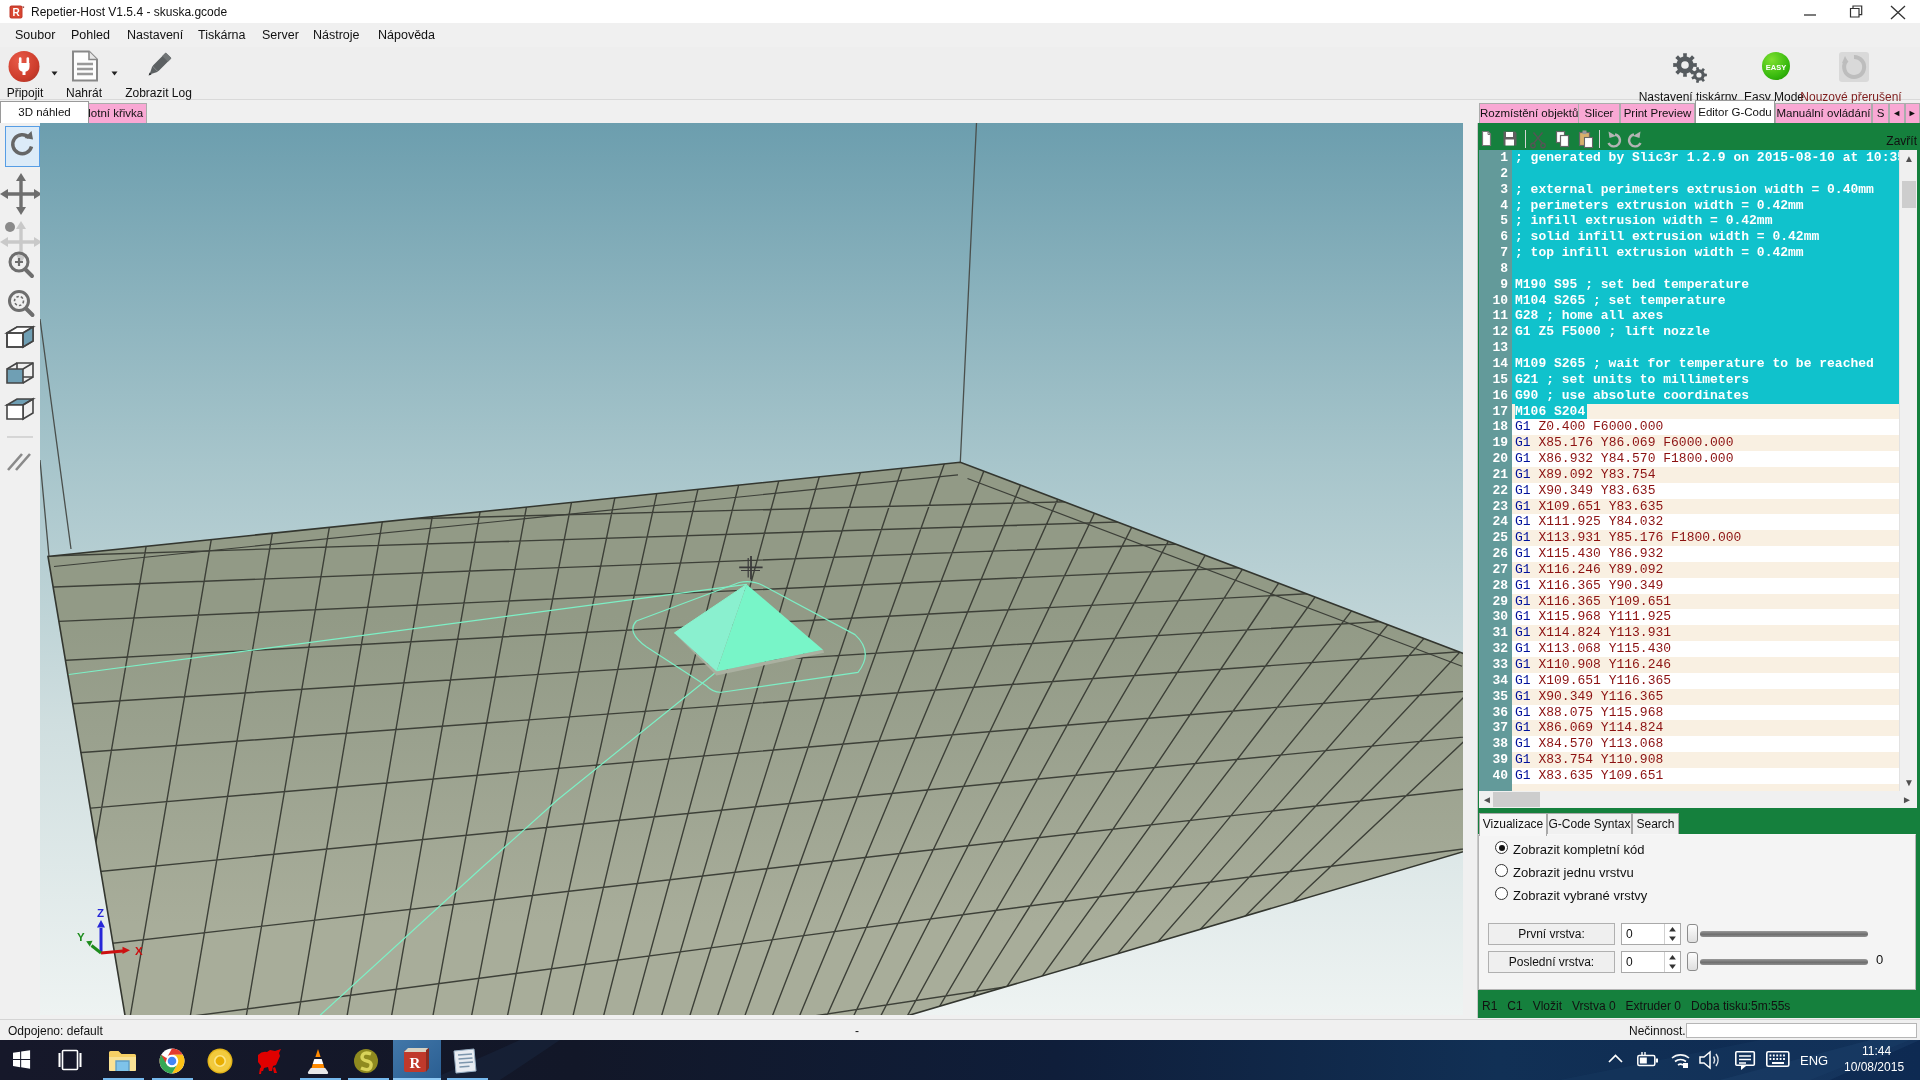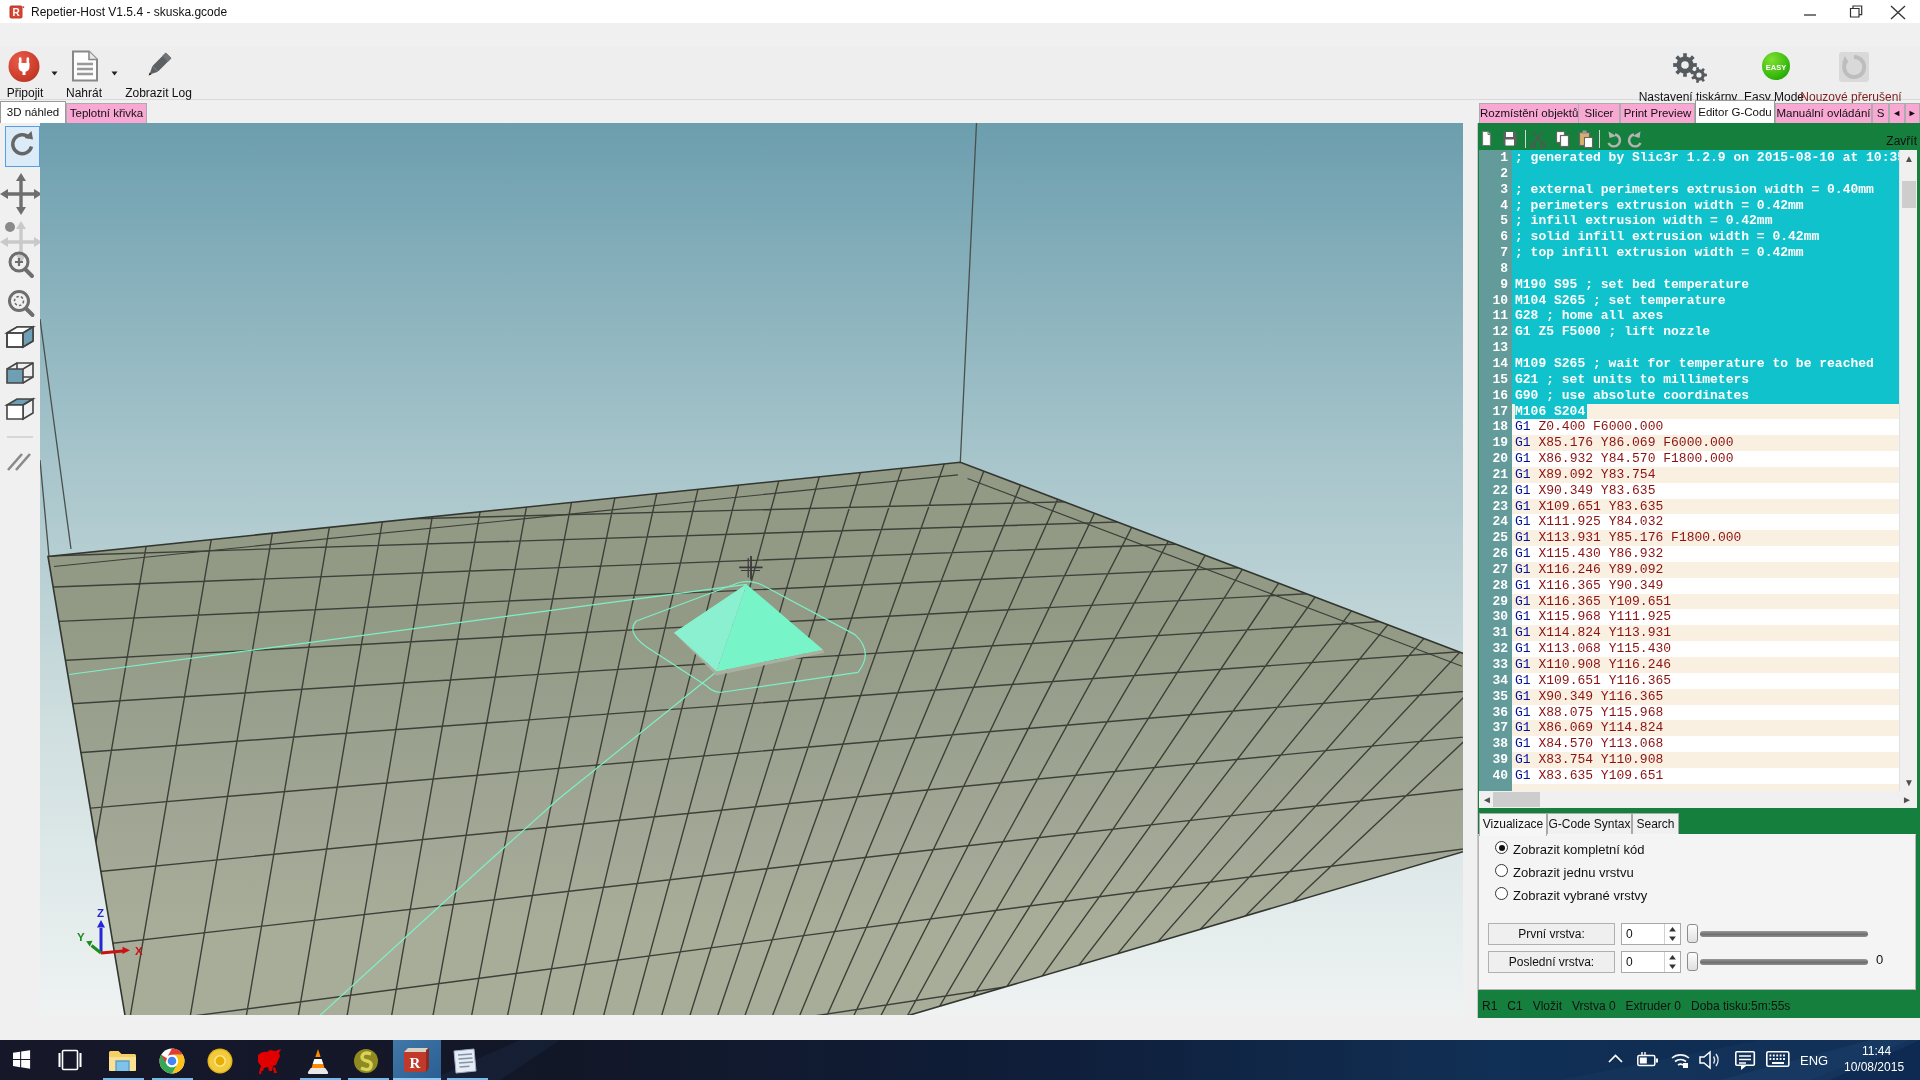--- a/index.html
+++ b/index.html
@@ -75,20 +75,29 @@
  <span class="txt">Repetier-Host V1.5.4 - skuska.gcode</span>
  <div id="wbtn">
   <svg width="140" height="23" viewBox="0 0 140 23">
           <path d="M24 15h12" stroke="#333" stroke-width="1.3"></path>
           <path d="M70.5 8.5h8.5v8.5h-8.5zM73 8.5v-2.5h8.7v8.7h-2.7" stroke="#333" stroke-width="1.2" fill="none"></path>
           <path d="M111 6l14 13M125 6l-14 13" stroke="#333" stroke-width="1.3"></path>
         </svg>
  </div>
 </div>
 
+<div id="menu" class="abs">
+ <span style="left:15px">Soubor</span>
+      <span style="left:71px">Pohled</span>
+      <span style="left:127px">Nastavení</span>
+      <span style="left:198px">Tiskárna</span>
+      <span style="left:262px">Server</span>
+      <span style="left:313px">Nástroje</span>
+      <span style="left:378px">Nápověda</span>
+</div>
 
 <div id="tbar" class="abs">
  <svg class="abs" style="left:8px;top:3px" width="34" height="34" viewBox="0 0 34 34">
   <defs>
           <radialGradient id="rg" cx="0.35" cy="0.3" r="0.9">
             <stop offset="0" stop-color="#e85a48"></stop>
             <stop offset="0.65" stop-color="#cd3d2c"></stop>
             <stop offset="1" stop-color="#a53123"></stop>
           </radialGradient>
         </defs>
@@ -141,21 +150,21 @@
   <rect x="1" y="1" width="30" height="30" rx="3" fill="#d9d9d9"></rect>
   <path d="M16 6a10 10 0 1 1-7 3" stroke="#bdbdbd" stroke-width="4" fill="none"></path>
   <path d="M7 5l3 6-6 1z" fill="#bdbdbd"></path>
  </svg>
  <div class="tlab" style="left:1638px;width:100px;top:43px">Nastavení tiskárny</div>
  <div class="tlab" style="left:1744px;width:60px;top:43px">Easy Mode</div>
  <div class="tlab" style="left:1796px;width:110px;top:43px;color:#7f1d1d">Nouzové přerušení</div>
 </path></div>
 
 <div id="tabrow" class="abs">
- <div class="tab act" style="left:0px;top:1px;width:66px;height:22px;line-height:21px;border-color:#9a9a9a">3D náhled</div>
+ <div class="tab act" style="left:0px;top:1px;width:89px;height:22px;line-height:21px;border-color:#9a9a9a">3D náhled</div>
  <div class="tab" style="left:66px;top:3px;width:81px;height:20px;line-height:19px">Teplotní křivka</div>
  <div class="tab" style="left:1479px;top:3px;width:100px;height:20px;line-height:19px">Rozmístění objektů</div>
  <div class="tab" style="left:1578px;top:3px;width:42px;height:20px;line-height:19px">Slicer</div>
  <div class="tab" style="left:1620px;top:3px;width:75px;height:20px;line-height:19px">Print Preview</div>
  <div class="tab act" style="left:1695px;top:0px;width:80px;height:23px;line-height:22px;border-color:#9a9a9a">Editor G-Codu</div>
  <div class="tab" style="left:1775px;top:3px;width:97px;height:20px;line-height:19px">Manuální ovládání</div>
  <div class="tab" style="left:1872px;top:3px;width:17px;height:20px;line-height:19px">S</div>
  <div class="tab" style="left:1889px;top:3px;width:15.5px;height:20px;line-height:18px;font-size:9px">◄</div>
  <div class="tab" style="left:1904.5px;top:3px;width:15.5px;height:20px;line-height:18px;font-size:9px">►</div>
 </div>
@@ -374,20 +383,26 @@
             </svg>
           </span>
         </div>
   <div class="strack" style="left:221px;top:124px;width:168px"></div>
   <div class="sthumb" style="left:208px;top:117px"></div>
   <div class="rlab" style="left:397px;top:117px">0</div>
  </div>
  <div id="rstat">R1&nbsp;&nbsp;&nbsp;C1&nbsp;&nbsp;&nbsp;Vložit&nbsp;&nbsp;&nbsp;Vrstva 0&nbsp;&nbsp;&nbsp;Extruder 0&nbsp;&nbsp;&nbsp;Doba tisku:5m:55s</div>
 </div>
 
+<div id="status" class="abs">
+ <span class="abs" style="left:8px;top:4px">Odpojeno: default</span>
+ <span class="abs" style="left:855px;top:4px">-</span>
+ <span class="abs" style="left:1629px;top:4px">Nečinnost.</span>
+ <div id="pbar"></div>
+</div>
 
 <div id="task" class="abs">
       <svg width="1920" height="40" viewBox="0 0 1920 40" style="position:absolute;left:0;top:0">
         <path d="M1560 40L1760 0h150L1810 40z" fill="#1b3e66" opacity="0.3"></path>
         <path d="M1720 40L1870 0h50L1830 40z" fill="#27507c" opacity="0.25"></path>
         <path d="M430 40L520 0h40L500 40z" fill="#1c2e4a" opacity="0.35"></path>
         <g fill="#fff">
           <rect x="14" y="52.6%" width="0" height="0"></rect>
         </g>
         <g transform="translate(13,11)" fill="#fff">

